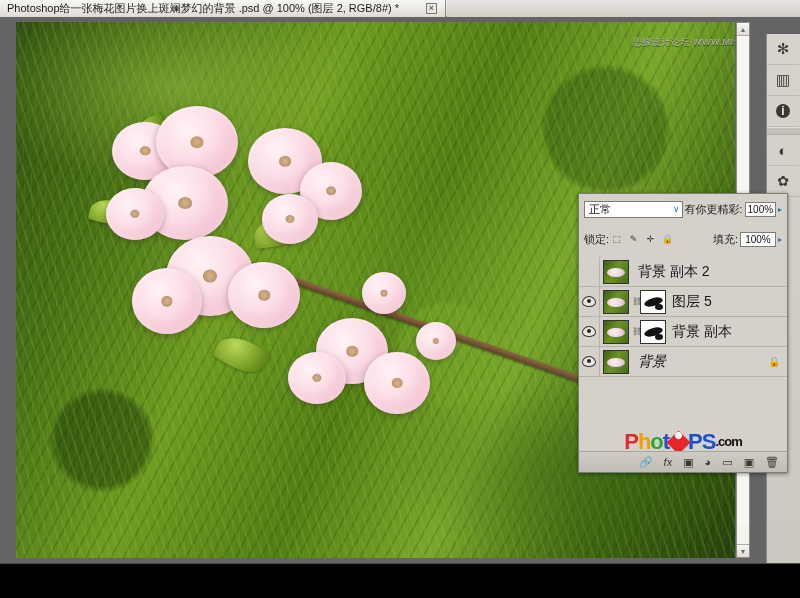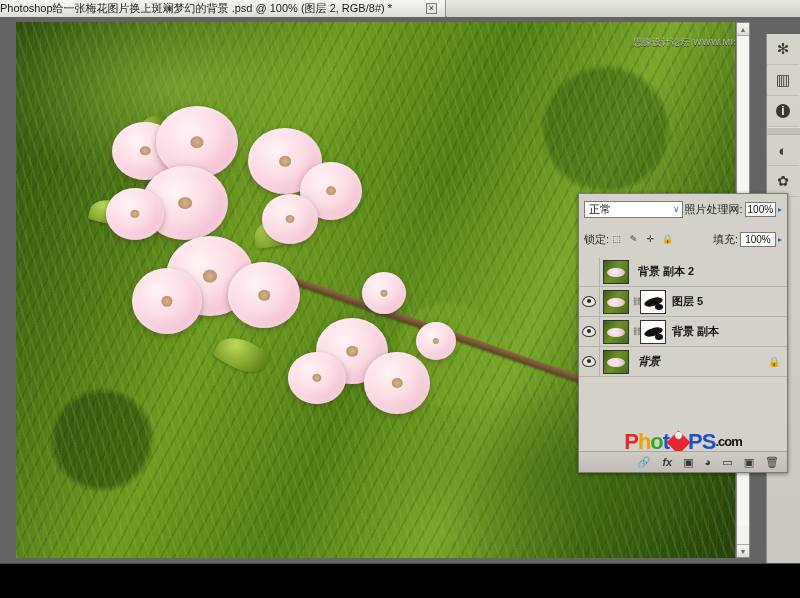--- a/index.html
+++ b/index.html
@@ -19,21 +19,21 @@
   }
   .titlebar .tbinner{
     position:absolute;left:0;top:0;width:446px;height:17px;
     background:linear-gradient(to bottom,#f7f6f4 0%,#e9e7e2 60%,#dedbd4 100%);
     border-right:1px solid #8e8b84;
     box-sizing:border-box;
     display:flex;align-items:center;
   }
   .titlebar .ttl{
     font-size:11px;color:#1b1b1b;white-space:nowrap;
-    letter-spacing:0px;line-height:17px;
+    padding-left:7px;letter-spacing:0px;line-height:17px;
   }
   .tb-close{
     position:absolute;right:8px;top:3px;width:11px;height:11px;
     border:1px solid #7d7a73;background:#e9e7e2;
     font-size:9px;line-height:9px;text-align:center;color:#333;
     box-sizing:border-box;cursor:pointer;
   }
   .titlebar .tbrest{
     position:absolute;left:447px;top:0;right:0;height:17px;
     background:linear-gradient(to bottom,#e8e6e1,#d2cfc8);
@@ -188,21 +188,21 @@
   .masklink{width:8px;text-align:center;font-size:8px;color:#3a3833;}
   .maskth{
     width:26px;height:24px;border:1px solid #35332f;box-sizing:border-box;background:#fff;
     position:relative;overflow:hidden;flex:0 0 auto;
   }
   .maskth .blob{
     position:absolute;left:3px;top:7px;width:19px;height:8px;background:#111;
     border-radius:50%;transform:rotate(-16deg);
   }
   .maskth .blob2{position:absolute;left:14px;top:13px;width:8px;height:6px;background:#111;border-radius:50%;}
-  .lname{font-size:11px;color:#151515;margin-left:6px;white-space:nowrap;font-weight:bold;}
+  .lname{font-size:14px;color:#151515;margin-left:6px;white-space:nowrap;}
   .lname.italic{font-style:italic;}
   .lockbadge{margin-left:auto;margin-right:6px;font-size:10px;color:#3a3833;}
 
   
   .photops{
     position:absolute;left:0;top:231px;width:208px;height:46px;background:#d4d1ca;
     display:flex;flex-direction:column;align-items:center;justify-content:center;
   }
   .ppword{font-size:22px;font-weight:bold;line-height:22px;letter-spacing:-1px;display:flex;align-items:center;}
   .ppword span{display:inline-block;}
@@ -309,21 +309,21 @@
     </div>
 
     <div class="panel">
 
 
       <div class="prow">
         <div class="sel">
           <span>正常</span>
           <span class="caret">∨</span>
         </div>
-        <span class="lbl">照片处理网:</span>
+        <span class="lbl">有你更精彩:</span>
         <div class="numfield">100%</div>
         <span class="spin">▸</span>
       </div>
 
       <div class="prow">
         <span class="lbl">锁定:</span>
         <div class="lockicons">
           <span class="lkico">⬚</span>
           <span class="lkico">✎</span>
           <span class="lkico">✛</span>
@@ -389,21 +389,21 @@
               <i></i>
             </span>
           <span style="color:#1b4fd0">PS</span>
             <span style="color:#111;font-size:13px;">.com</span>
         </div>
         <div class="ppsub">照片处理网 有你更精彩</div>
       </div>
 
       <div class="panelfoot">
         <span class="fico">🔗</span>
-        <span class="fico" style="font-style:italic;font-weight:bold;">fx</span>
+        <span class="fico" style="font-style:italic;font-weight:normal;">fx</span>
         <span class="fico">▣</span>
         <span class="fico">◕</span>
         <span class="fico">▭</span>
         <span class="fico">▣</span>
         <span class="fico">🗑</span>
       </div>
     </div>
   </div>
 
   <div class="caption">

